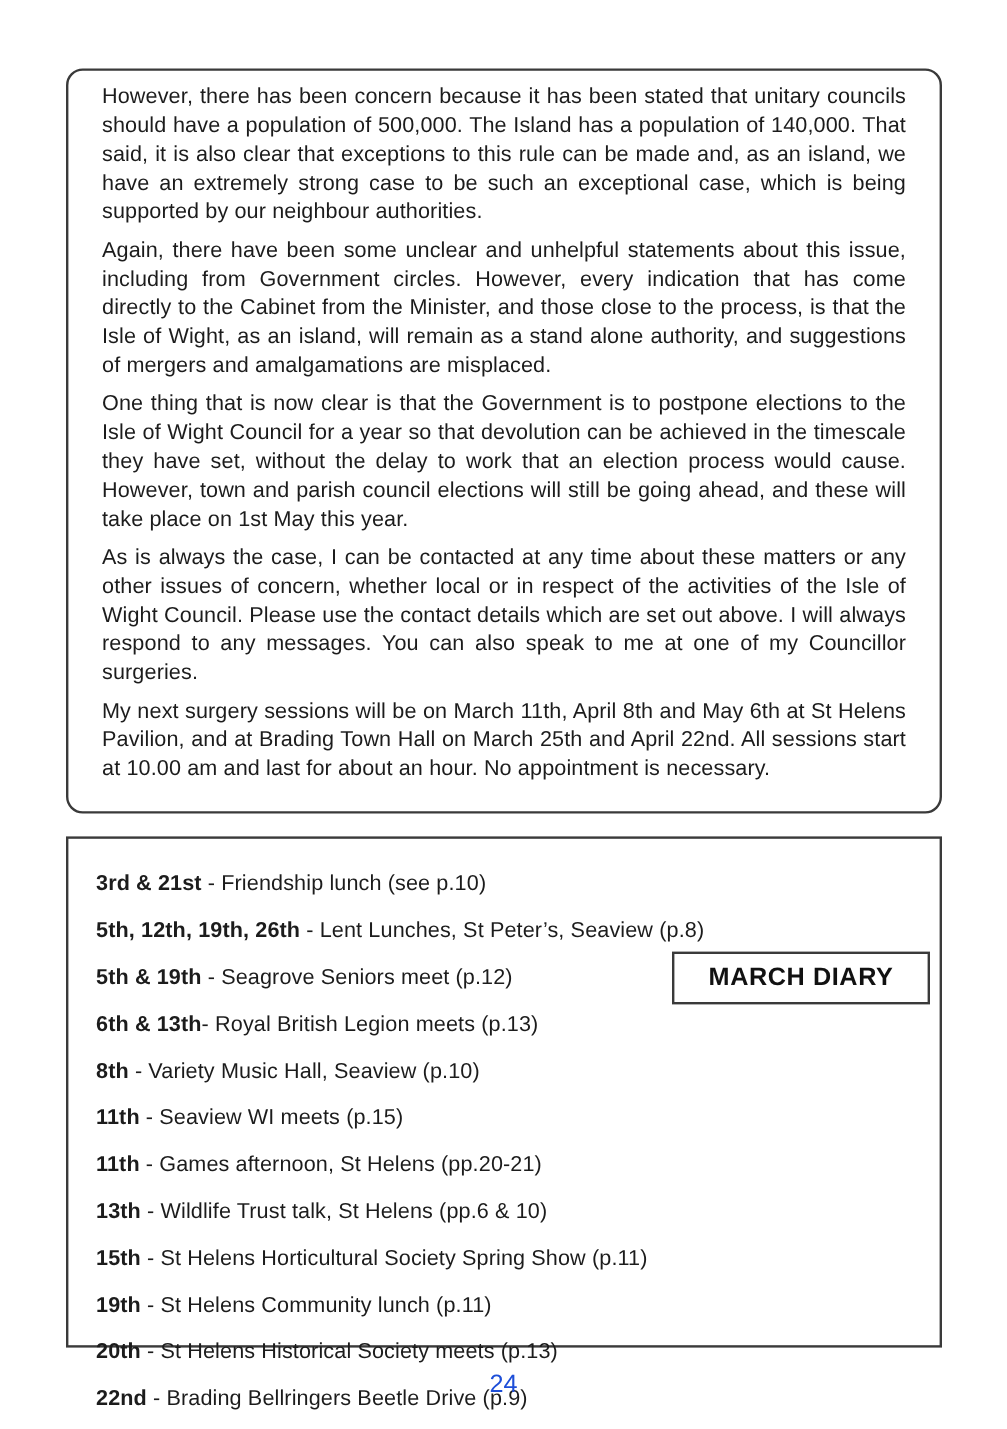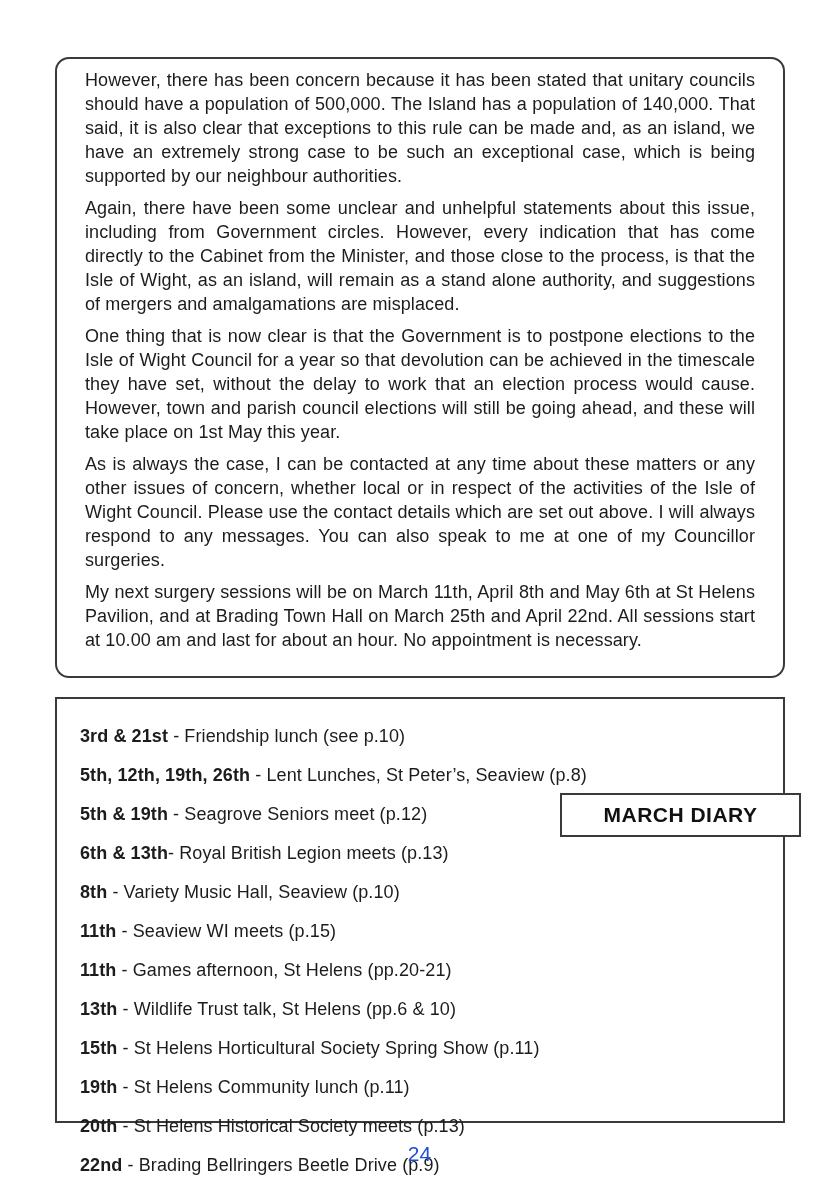--- a/index.html
+++ b/index.html
@@ -49,21 +49,21 @@
     line-height: 23px;
     white-space: nowrap;
     letter-spacing: 0.1px;
     margin-top: 16px;
   }
   .diary-entry b { font-weight: bold; }
   .diary-title-box {
     position: absolute;
     left: 560px;
     top: 793px;
-    width: 241px;
+    width: 215px;
     height: 44px;
     box-sizing: border-box;
     border: 2px solid #3a3a3a;
     background: #ffffff;
     display: flex;
     align-items: center;
     justify-content: center;
   }
   .diary-title-box span {
     font-weight: bold;

